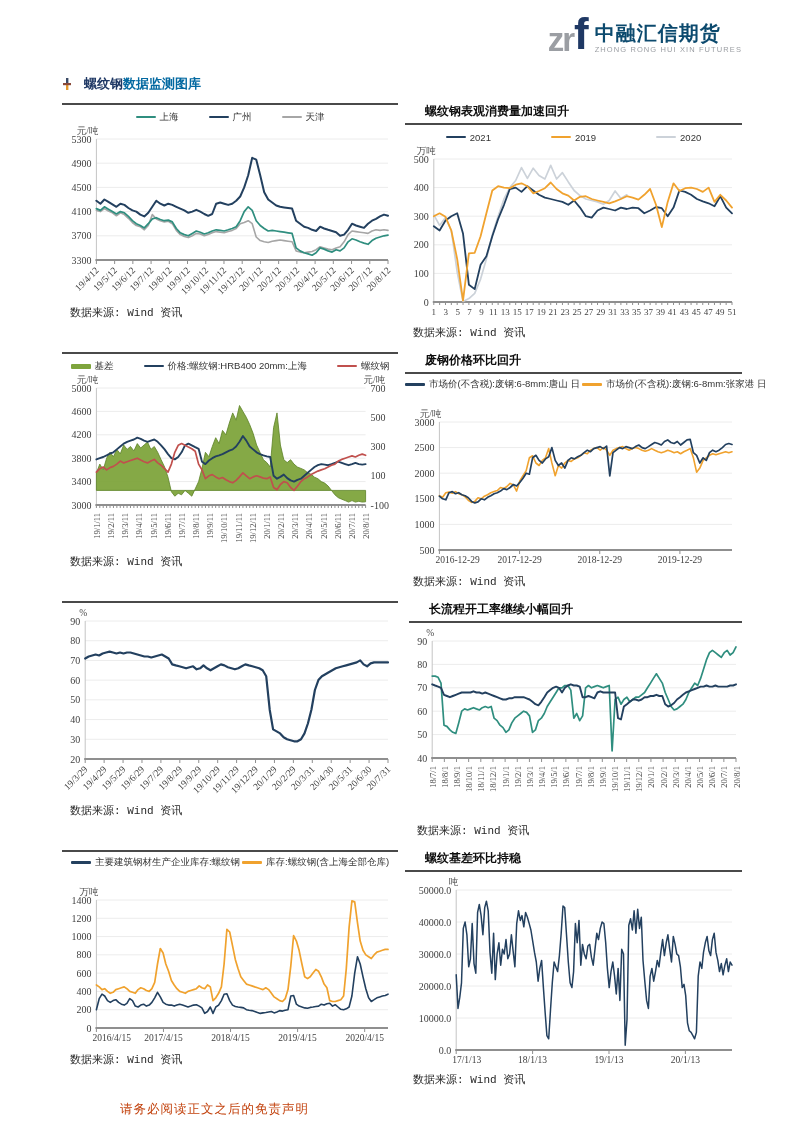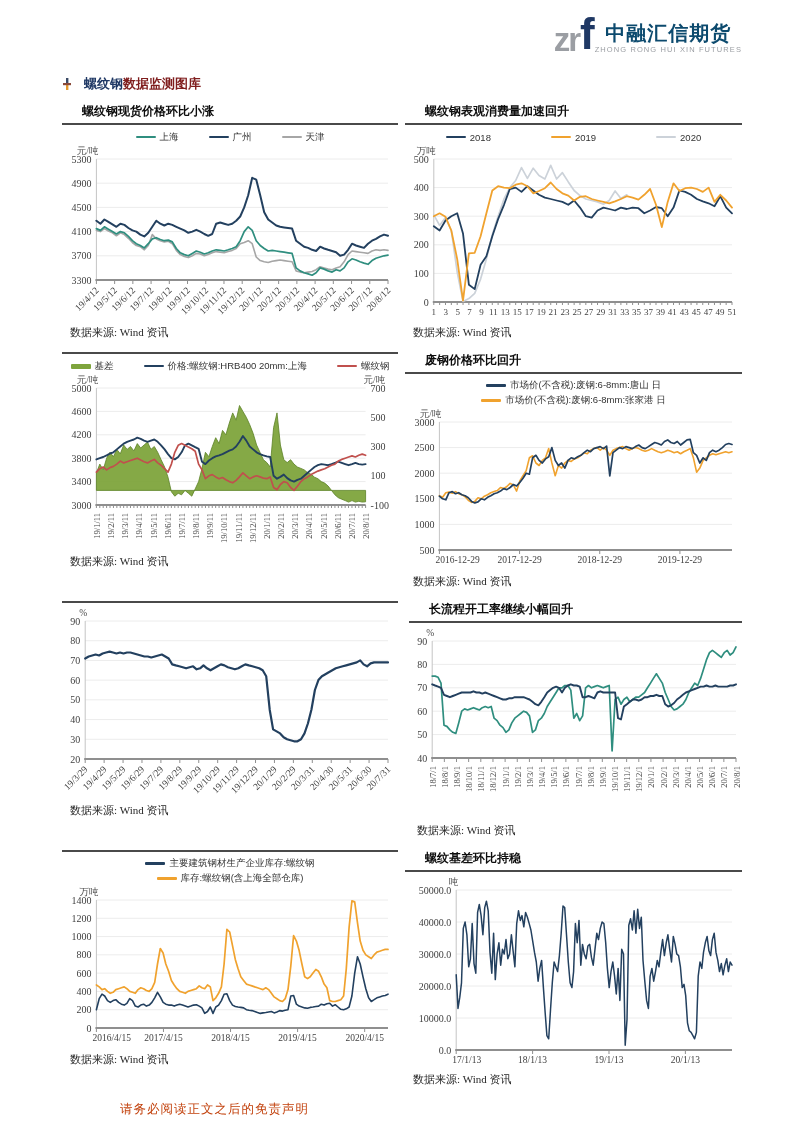--- a/index.html
+++ b/index.html
@@ -1,45 +1,45 @@
 <!DOCTYPE html>
 <html><head>
 <meta charset="utf-8">
 <style>
   html,body{margin:0;padding:0;background:#ffffff;}
   body{width:793px;min-height:1122px;font-family:"Liberation Sans",sans-serif;color:#1a1a1a;position:relative;}
   .page{padding:12px 51px 0 62px;}
 
   
   .header{display:flex;justify-content:flex-end;align-items:flex-start;height:52px;}
-  .logo{display:flex;align-items:flex-end;text-align:center;}
+  .logo{display:flex;align-items:flex-end;gap:6px;}
   .logo-mark{display:flex;align-items:flex-end;line-height:1;}
   .logo-zr{font-weight:bold;font-size:33px;color:#9b9ea3;letter-spacing:-2px;}
   .logo-f{font-weight:bold;font-size:44px;color:#1f3864;margin-left:1px;}
   .logo-text{padding-bottom:2px;}
   .logo-cn{font-size:20px;font-weight:bold;color:#0c4a6e;letter-spacing:1px;line-height:1.05;}
   .logo-en{font-size:7.5px;color:#9b9ea3;letter-spacing:1.1px;margin-top:1px;}
 
   
   .section-head{display:flex;align-items:center;gap:12px;margin:10px 0 10px 0;}
   .bullet{width:10px;height:12px;display:inline-block;}
   .sec-hl{color:#1f3864;font-weight:bold;font-size:13px;}
-  .sec-rest{color:#7f1d1d;font-weight:bold;font-size:13px;}
+  .sec-rest{color:#0369a1;font-weight:bold;font-size:13px;}
 
   
   .grid{display:grid;grid-template-columns:336px 337px;column-gap:7px;}
   .chart-block{margin-bottom:12px;}
   .chart-title{font-size:12px;font-weight:bold;color:#0d0d0d;margin:0 0 3px 20px;}
   .sep{border:none;border-top:2px solid #4a4a4a;margin:0 0 4px 0;}
   .chart-canvas{width:100%;height:192px;position:relative;}
   .legend{display:flex;justify-content:center;align-items:center;gap:30px;height:16px;font-size:9.5px;color:#333;}
-  .legend.legend-col{flex-direction:column;align-items:center;gap:2px;height:30px;width:max-content;margin:0 auto;justify-content:center;}
+  .legend.legend-col{flex-direction:row;align-items:flex-start;gap:2px;height:30px;width:max-content;margin:0 auto;justify-content:center;}
   .legend-item{display:inline-flex;align-items:center;gap:4px;white-space:nowrap;}
   .swatch{display:inline-block;width:20px;height:2.6px;border-radius:1px;}
-  .source{font-family:Liberation Serif, serif;font-size:11px;color:#262626;margin:4px 0 0 8px;}
+  .source{font-family:Liberation Mono, monospace;font-size:11px;color:#262626;margin:4px 0 0 8px;}
 
   .footer{font-size:12.5px;color:#c2410c;margin:2px 0 20px 58px;letter-spacing:1px;}
 </style>
 </head>
 <body>
 
 <div class="page">
 
   <div class="header">
     <div class="logo">
@@ -58,21 +58,20 @@
     <svg class="bullet" viewBox="0 0 10 12">
       <rect x="4" y="0" width="2.4" height="7" fill="#3b4a66"></rect>
       <rect x="4" y="7" width="2.4" height="5" fill="#e59a2c"></rect>
       <rect x="1" y="5" width="8" height="2.2" fill="#8a4a3a"></rect>
     </svg>
     <span><span class="sec-hl">螺纹钢</span><span class="sec-rest">数据监测图库</span></span>
   </div>
 
   <div class="grid">
     <figure class="chart-block" style="margin:0 0 12px 0;">
-      <div class="chart-title">螺纹钢现货价格环比小涨</div>
       <hr class="sep">
       <div class="chart-canvas"><div class="legend">
             <span class="legend-item">
               <span class="swatch" style="background: rgb(47, 142, 127);"></span>
               <span>上海</span>
             </span>
             <span class="legend-item">
               <span class="swatch" style="background: rgb(35, 64, 95);"></span>
               <span>广州</span>
             </span>
@@ -134,21 +133,21 @@
             <polyline points="34.4,75.7 38.4,78.7 42.4,74.5 46.4,76.9 50.4,79.3 54.4,81.8 58.4,78.7 62.4,79.9 66.4,83.0 70.4,85.4 74.3,86.6 78.3,89.6 82.3,91.4 86.3,87.8 90.3,81.8 94.3,75.7 98.3,78.7 102.3,80.5 106.3,78.7 110.3,79.9 114.3,81.8 118.3,83.6 122.3,85.4 126.3,87.8 130.3,86.6 134.3,84.8 138.3,86.6 142.3,89.0 146.2,90.8 150.2,89.0 154.2,78.7 158.2,77.5 162.2,78.7 166.2,79.9 170.2,78.7 174.2,75.7 178.2,71.5 182.2,62.4 186.2,50.3 190.2,32.8 194.2,34.6 198.2,50.3 202.2,67.2 206.2,74.5 210.2,77.5 214.2,80.5 218.1,81.8 222.1,82.4 226.1,83.0 230.1,83.6 234.1,95.7 238.1,98.7 242.1,101.7 246.1,102.9 250.1,104.8 254.1,106.0 258.1,101.7 262.1,103.5 266.1,104.8 270.1,106.0 274.1,107.2 278.1,110.8 282.1,109.6 286.1,104.8 290.0,98.7 294.0,100.5 298.0,101.7 302.0,102.9 306.0,98.7 310.0,95.7 314.0,93.9 318.0,91.4 322.0,89.6 326.0,90.8" fill="none" stroke="#23405f" stroke-width="2" stroke-linejoin="round" stroke-linecap="round"></polyline>
           </svg></div>
       <div class="source">数据来源: Wind 资讯</div>
     </figure>
     <figure class="chart-block" style="margin:0 0 12px 0;">
       <div class="chart-title">螺纹钢表观消费量加速回升</div>
       <hr class="sep">
       <div class="chart-canvas"><div class="legend" style="gap: 60px;">
             <span class="legend-item">
               <span class="swatch" style="background: rgb(35, 64, 95);"></span>
-              <span>2018</span>
+              <span>2021</span>
             </span>
             <span class="legend-item">
               <span class="swatch" style="background: rgb(240, 162, 46);"></span>
               <span>2019</span>
             </span>
             <span class="legend-item">
               <span class="swatch" style="background: rgb(204, 210, 217);"></span>
               <span>2020</span>
             </span>
           </div><svg width="337" height="175" viewBox="0 0 337 175">

